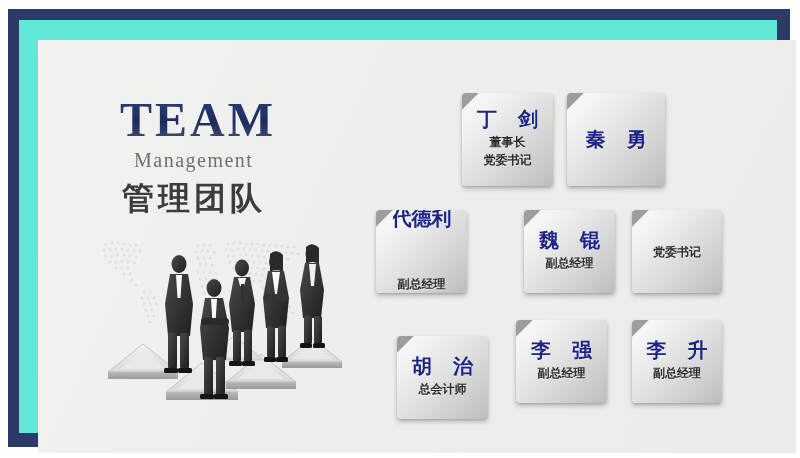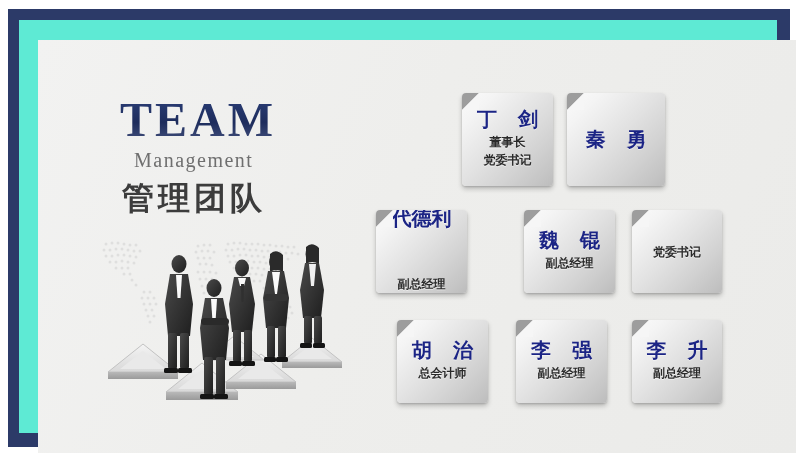--- a/index.html
+++ b/index.html
@@ -177,21 +177,21 @@
     align-items: center;
     margin-top: 5px;
   }
 
   
   #card-0 { left: 424px; top:  53px; width: 91px;  height: 93px; }
   #card-1 { left: 529px; top:  53px; width: 98px;  height: 93px; }
   #card-2 { left: 338px; top: 170px; width: 91px;  height: 83px; gap: 43px; }
   #card-3 { left: 478px; top: 170px; width: 91px;  height: 83px; margin-left: 8px; }
   #card-4 { left: 594px; top: 170px; width: 90px;  height: 83px; }
-  #card-5 { left: 359px; top: 280px; width: 91px;  height: 83px; }
+  #card-5 { left: 359px; top: 296px; width: 91px;  height: 83px; }
   #card-6 { left: 478px; top: 280px; width: 91px;  height: 83px; }
   #card-7 { left: 594px; top: 280px; width: 90px;  height: 83px; }
 </style>
 </head>
 <body>
 
 <div id="slide">
   <div id="frame">
     <div id="canvas">
 

